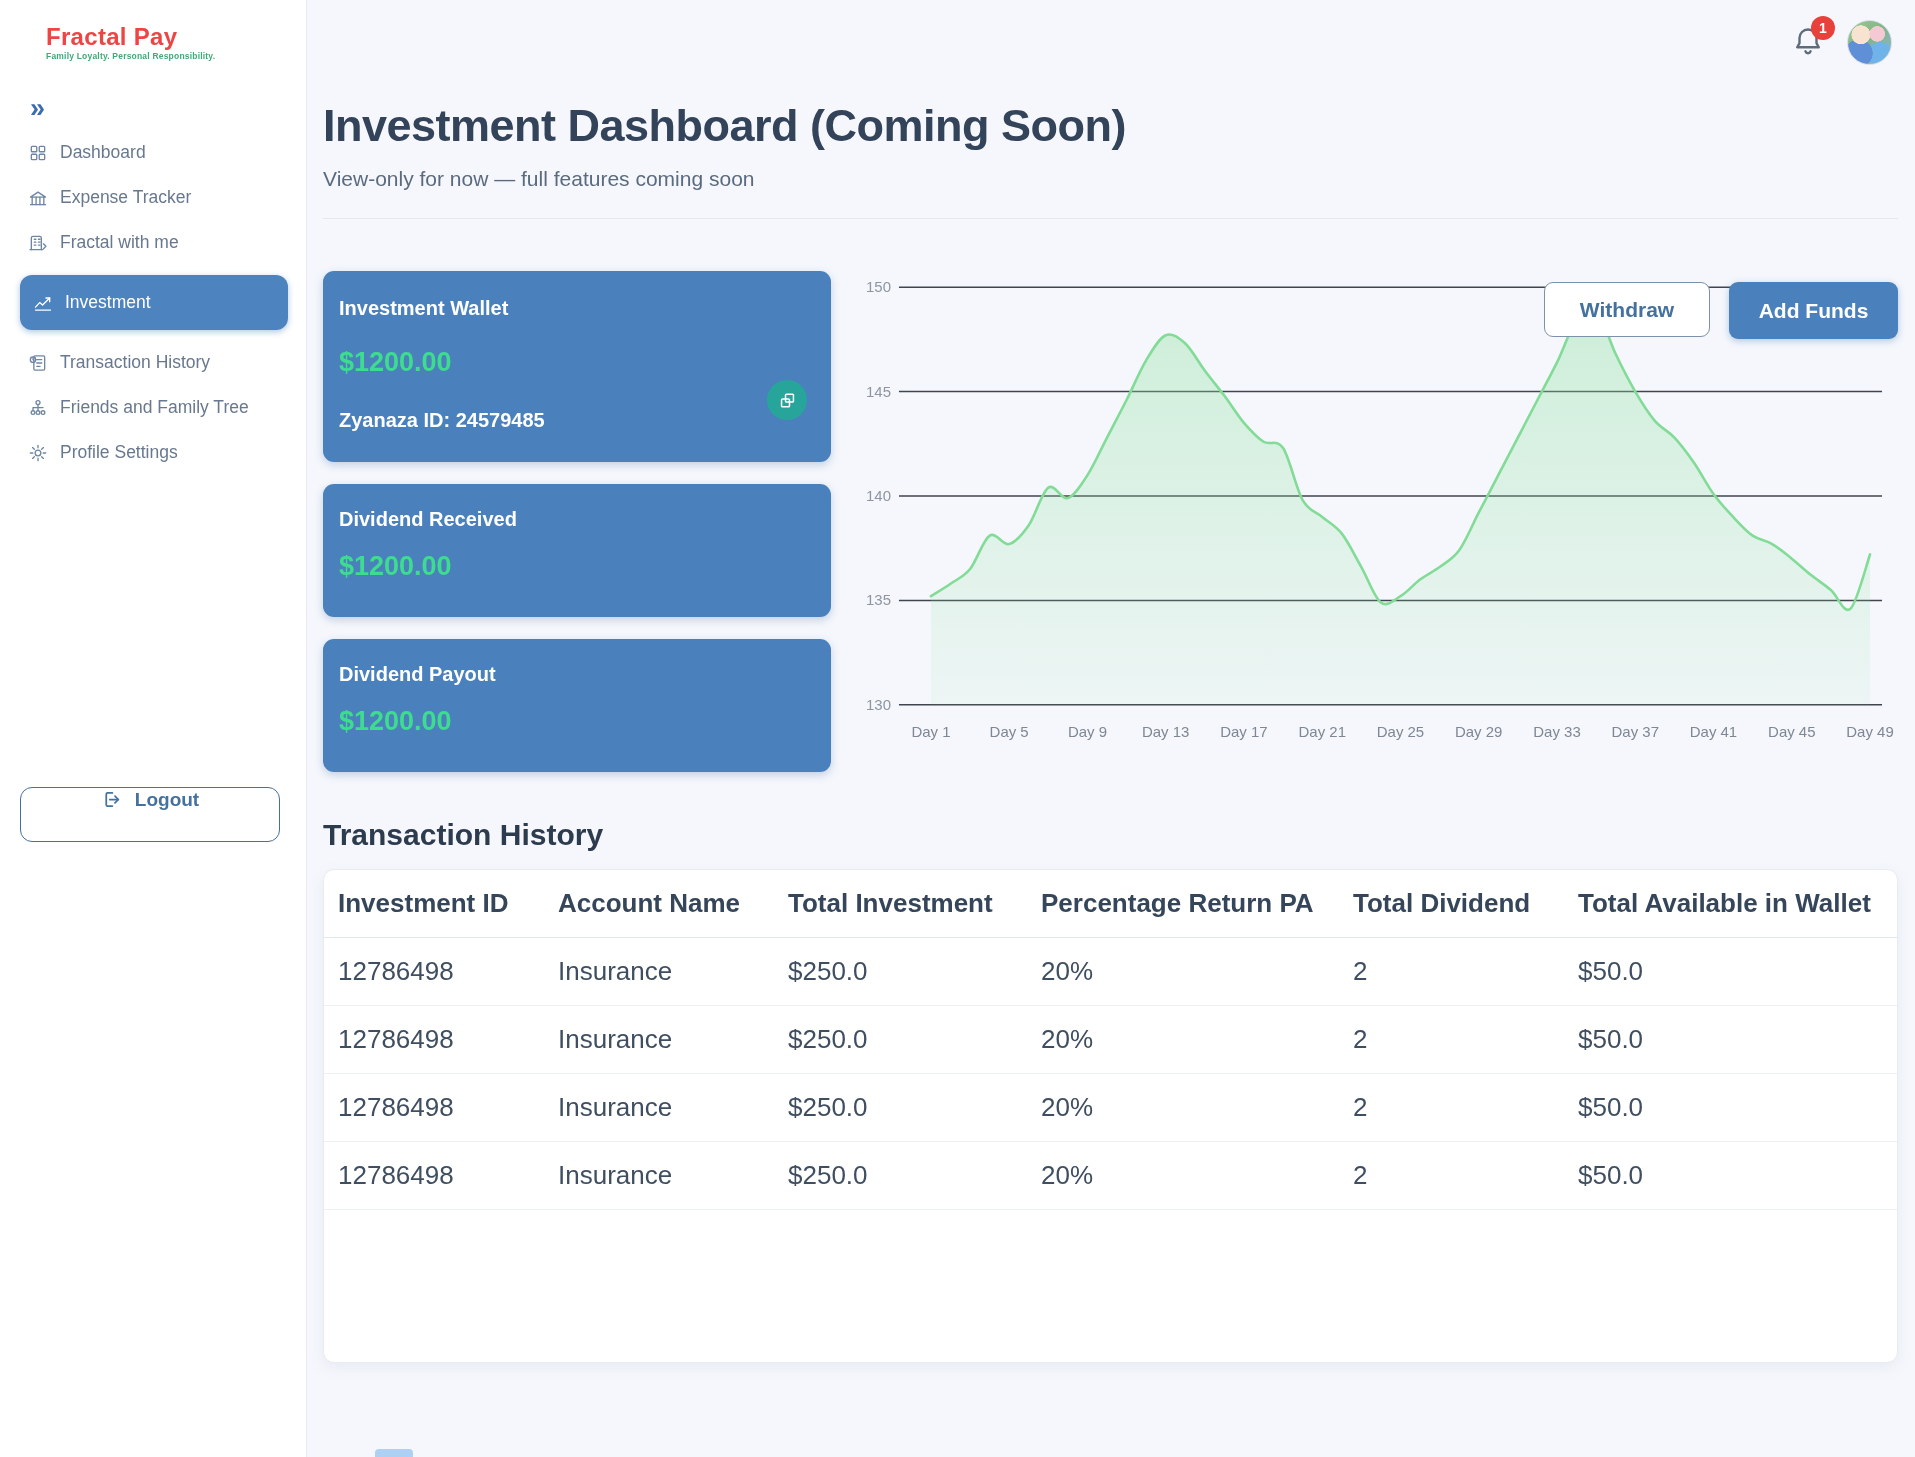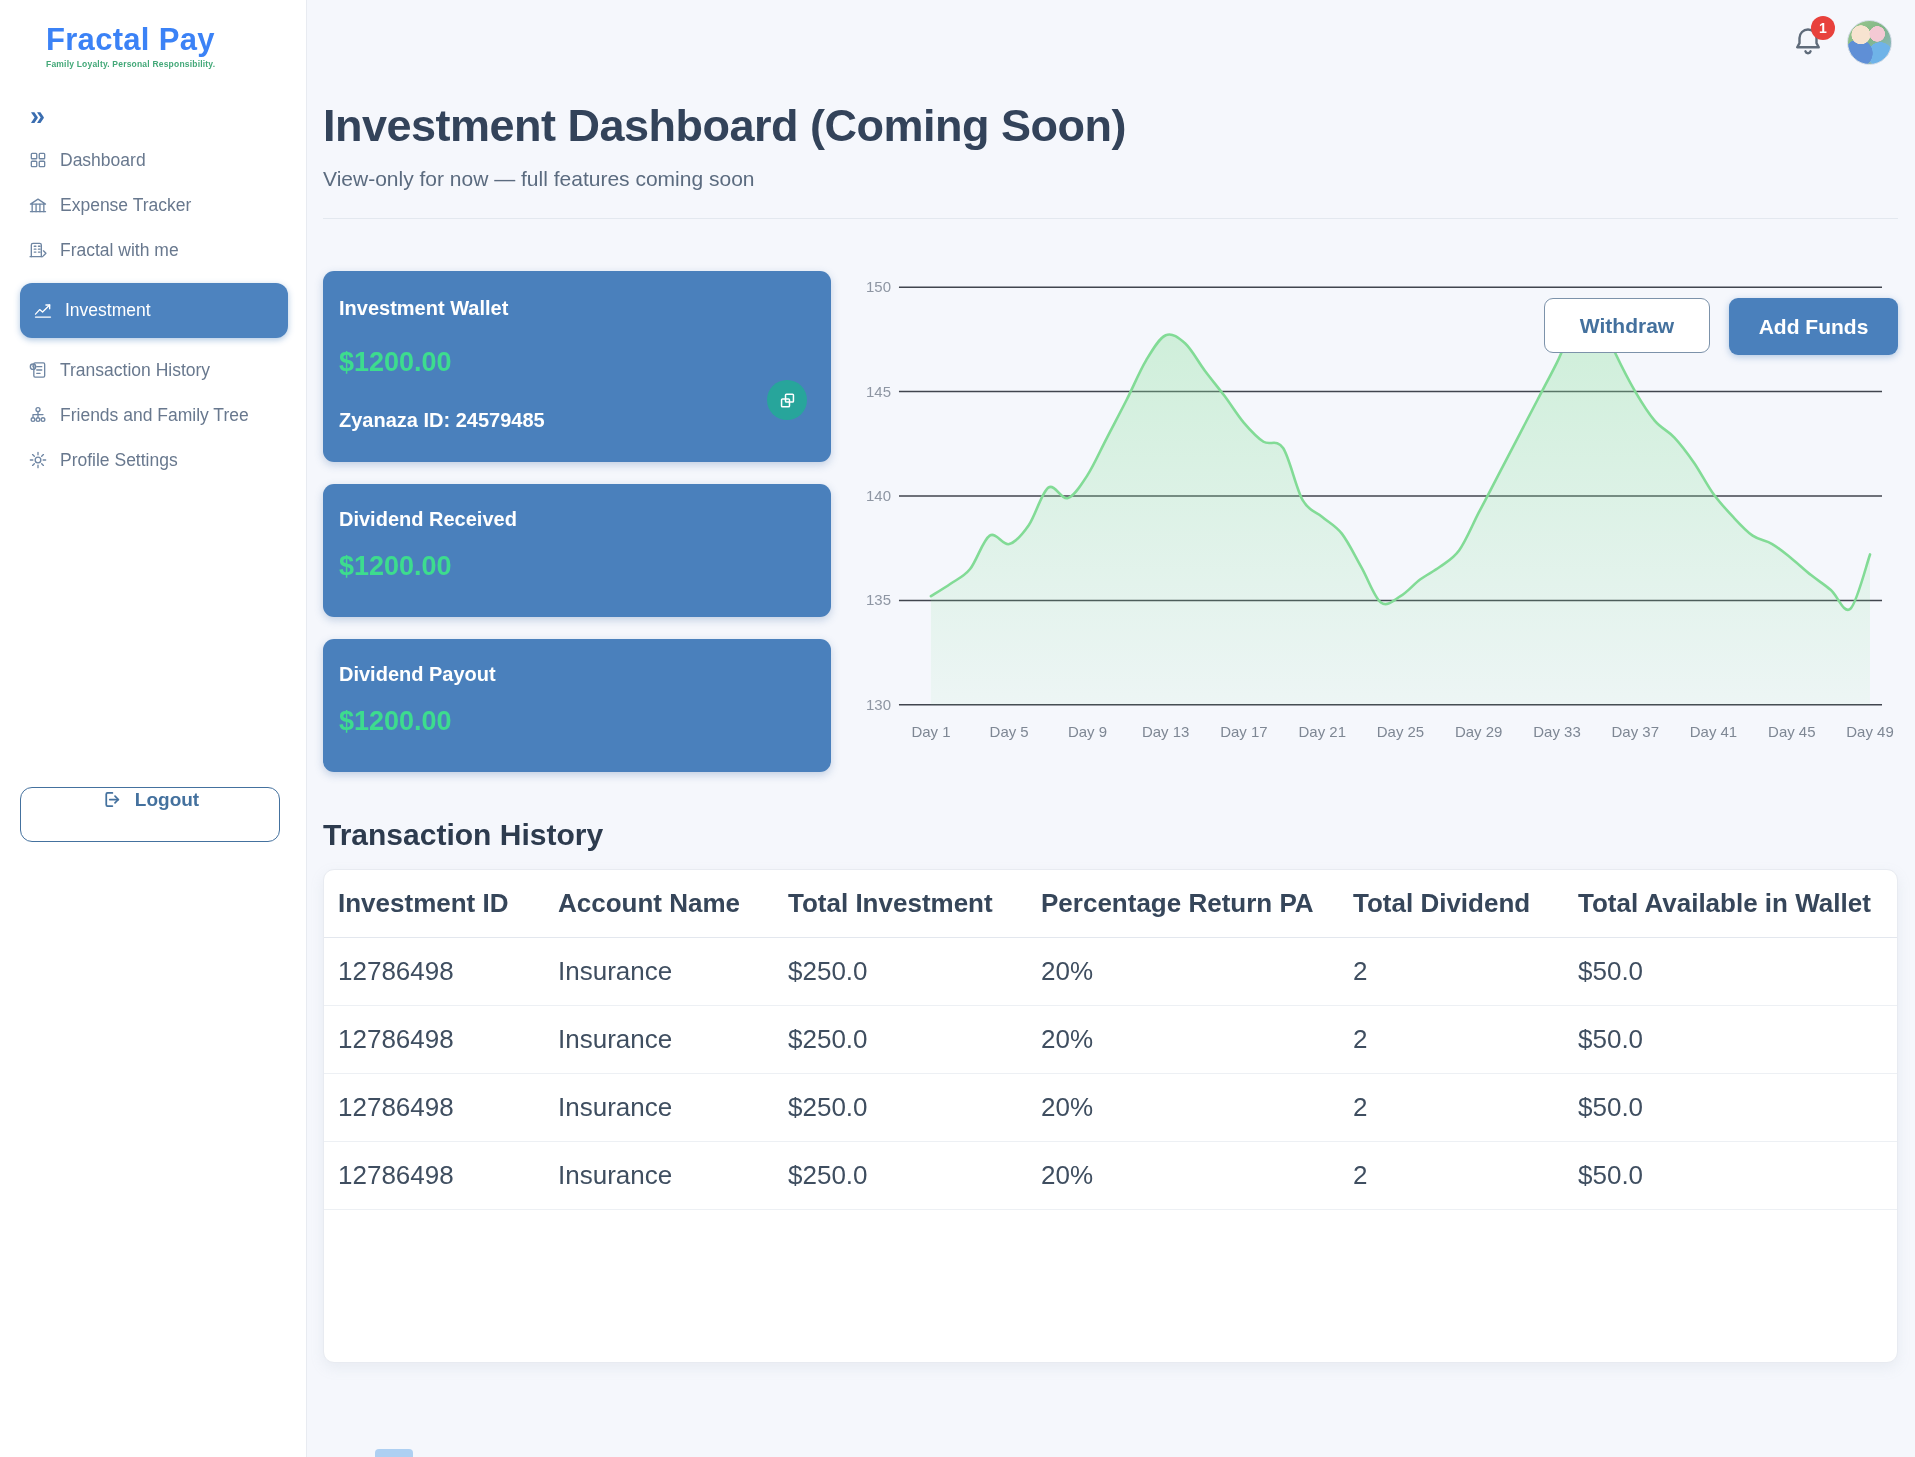--- a/index.html
+++ b/index.html
@@ -10,21 +10,21 @@
   }
   .app { display:flex; width:100%; height:100%; }
 
   
   .sidebar {
     width:307px; min-width:307px; background:#ffffff;
     border-right:1px solid #e8ebf1; position:relative;
     padding:24px 20px 0 22px;
   }
   .logo { padding-left:24px; }
-  .logo-name { font-size:31px; font-weight:bold; color:#3b82f6; letter-spacing:.3px; line-height:1.05; }
+  .logo-name { font-size:24px; font-weight:bold; color:#ef4444; letter-spacing:.3px; line-height:1.05; }
   .logo-tagline { font-size:8.5px; font-weight:bold; color:#43a878; letter-spacing:.2px; margin-top:2px; }
   .collapse { margin:34px 0 10px 8px; font-size:27px; color:#3a6db0; font-weight:bold; line-height:1; cursor:pointer; width:30px; }
   .nav { margin-top:4px; }
   .nav-item {
     display:flex; align-items:center; gap:12px;
     padding:10px 6px; margin:4px 0; border-radius:10px;
     color:#68788e; font-size:17.5px; cursor:pointer; white-space:nowrap;
   }
   .nav-item svg { width:20px; height:20px; flex:0 0 20px; stroke:currentColor; fill:none; stroke-width:1.6; stroke-linecap:round; stroke-linejoin:round; color:#6f86a3; }
   .nav-item.active {
@@ -57,21 +57,21 @@
       radial-gradient(circle at 30% 32%, #f7e3d0 0 22%, transparent 23%),
       radial-gradient(circle at 25% 75%, #5f8fd6 0 30%, transparent 31%),
       radial-gradient(circle at 75% 78%, #6fb3e8 0 26%, transparent 27%),
       linear-gradient(140deg, #9fc98f 0%, #7fb687 45%, #8fb6de 100%);
   }
 
   .page-title { font-size:45px; font-weight:600; color:#33435a; margin:16px 0 0 0; letter-spacing:-.5px; }
   .page-sub { font-size:21px; color:#5b6b7f; margin-top:15px; }
   .divider { border:none; border-top:1px solid #e3e8ef; margin:27px 0 0 0; }
 
-  .actions-row { position:absolute; top:298px; right:17px; display:flex; gap:19px; }
+  .actions-row { position:absolute; top:282px; right:17px; display:flex; gap:19px; }
   .btn { font-family:inherit; cursor:pointer; border-radius:9px; }
   .btn-withdraw {
     width:166px; height:55px; background:#fff; border:1.5px solid #7c92aa;
     color:#44719e; font-size:21px; font-weight:600;
   }
   .btn-addfunds {
     width:169px; height:57px; background:#4a80bc; border:none;
     color:#fff; font-size:21px; font-weight:bold; box-shadow:0 2px 7px rgba(74,128,188,.4);
   }
 

